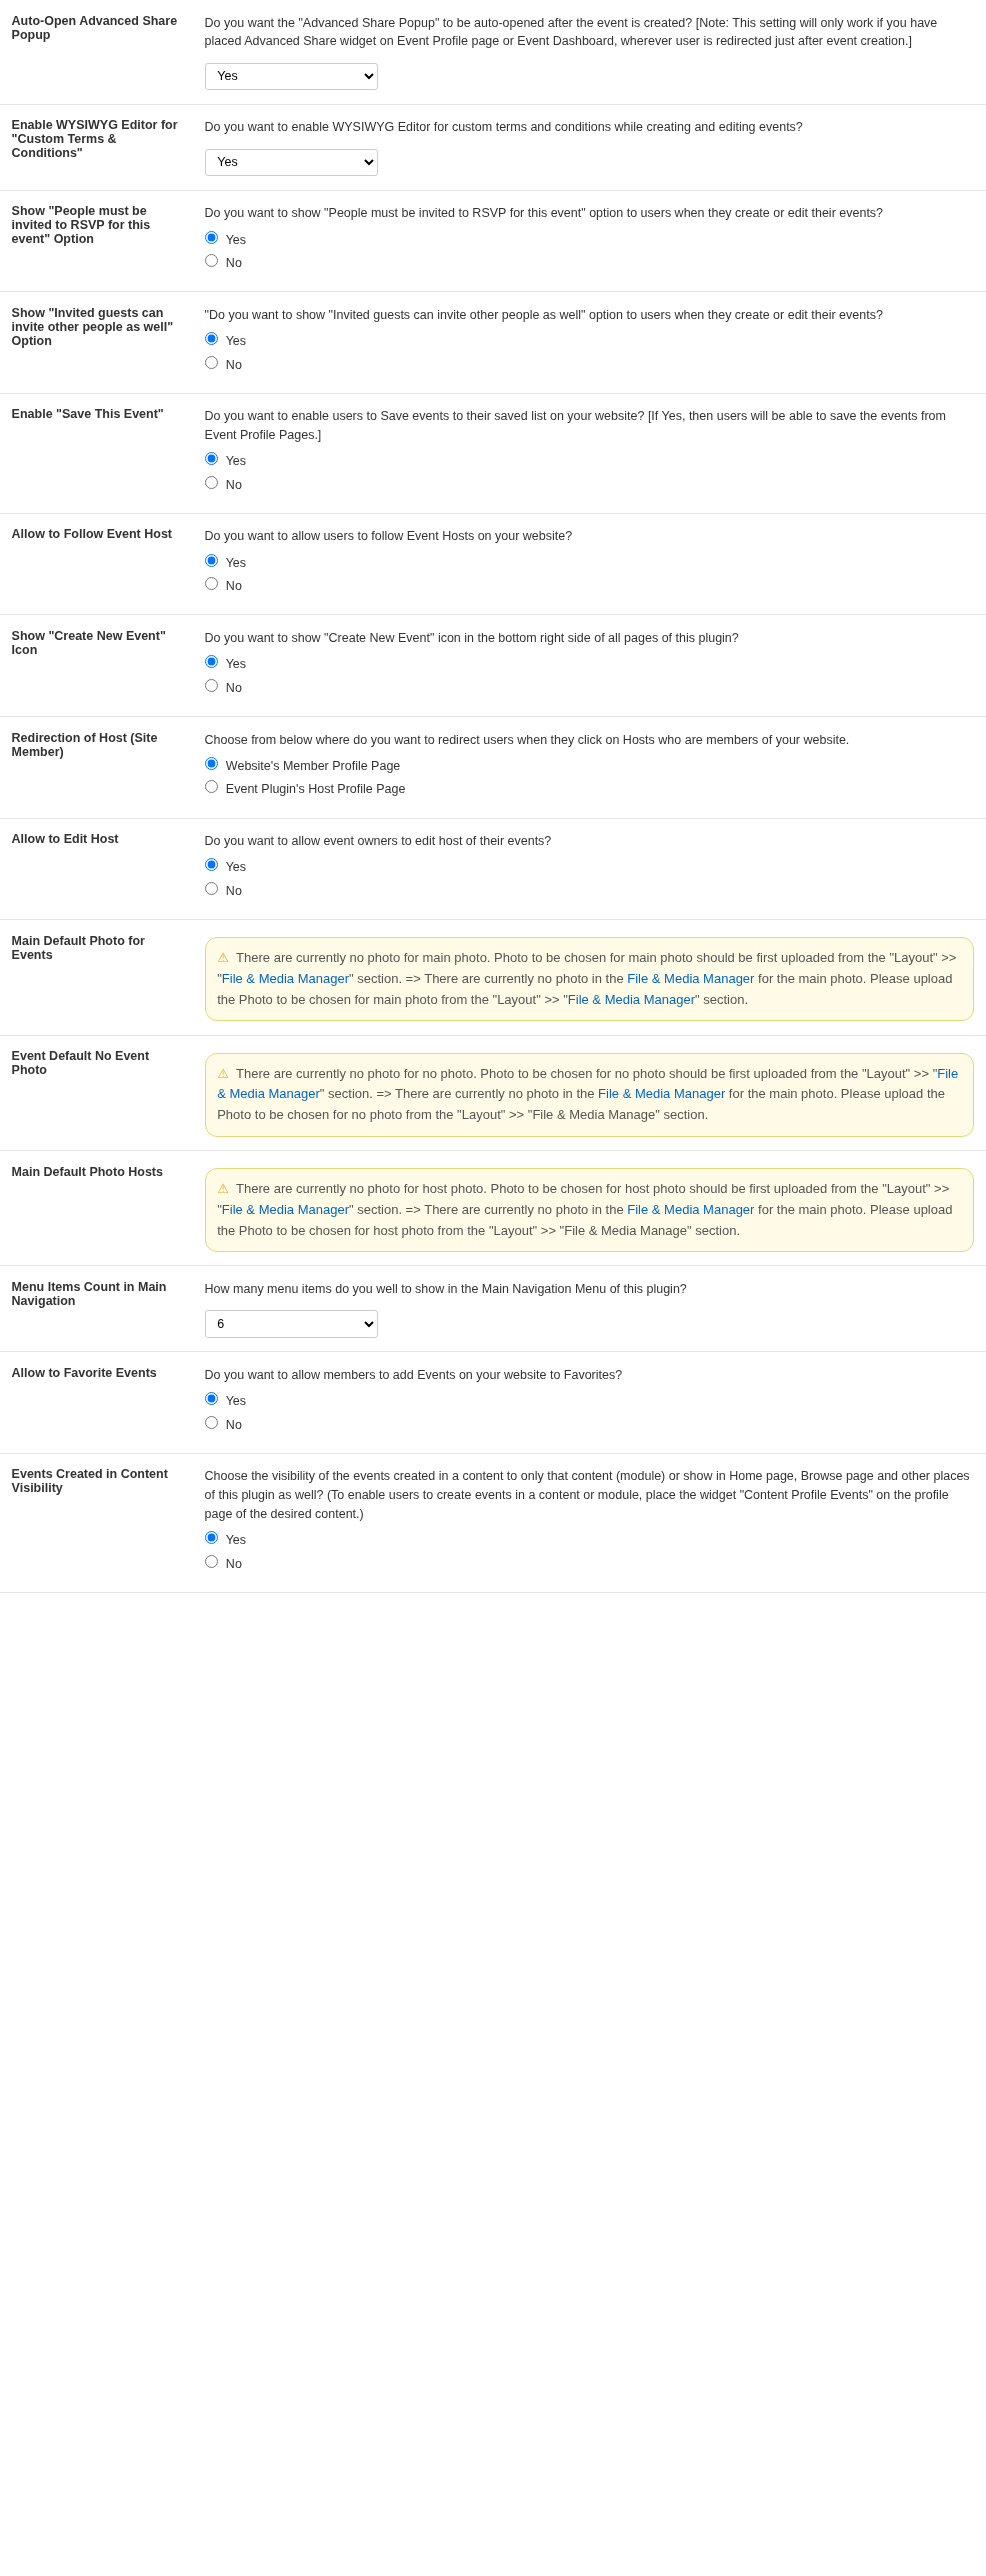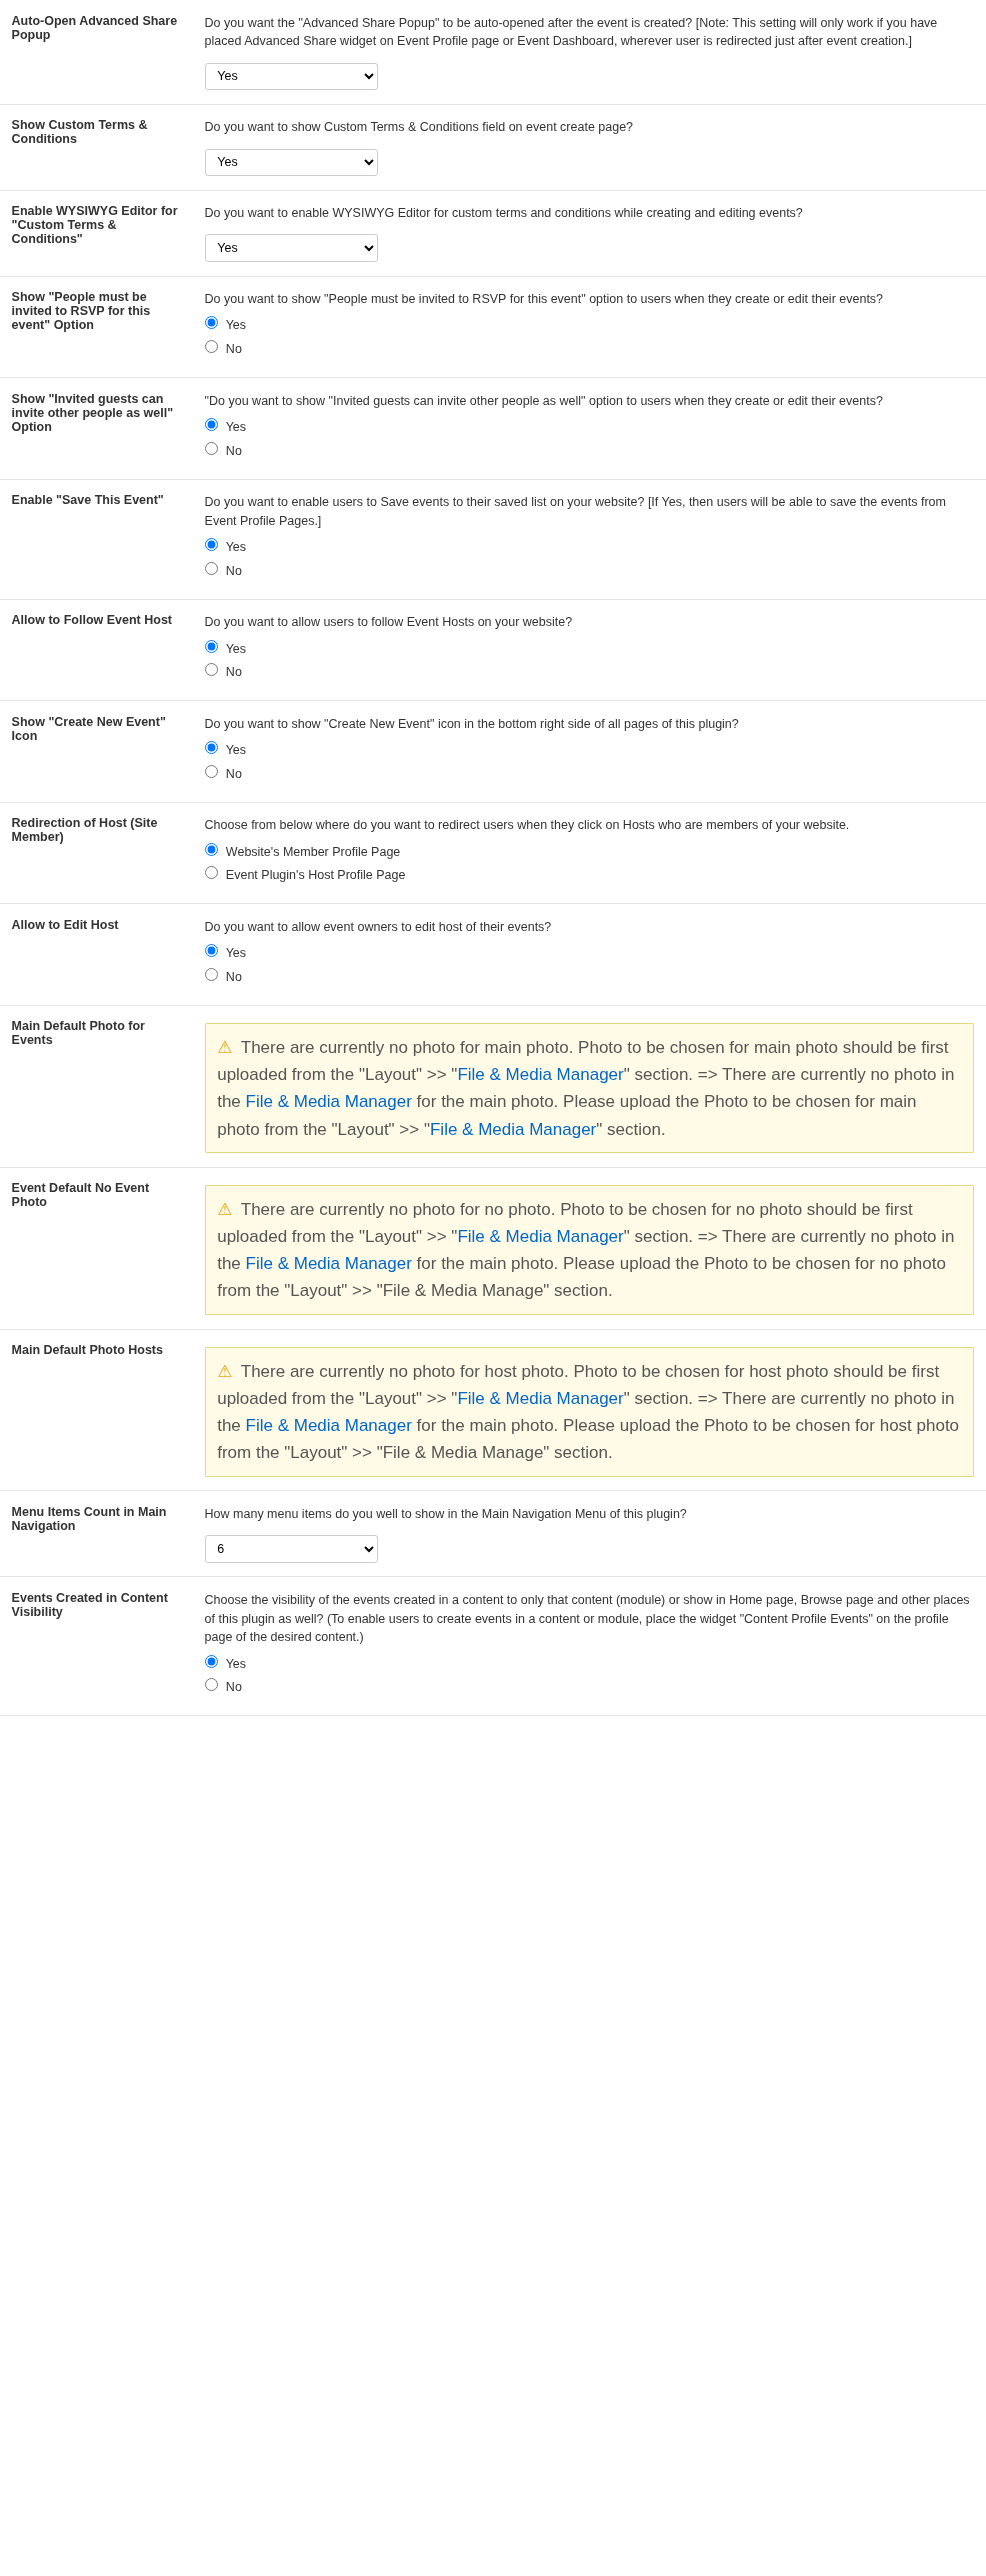--- a/index.html
+++ b/index.html
@@ -58,23 +58,23 @@
     .radio-group label input {
       margin-right: 4.8px;
     }
     .link-blue {
       color: #0066cc;
       text-decoration: none;
     }
     .warning-box {
       background: #fffbe6;
       border: 1px solid #e6d87a;
-      border-radius: 1px;
+      border-radius: 12px;
       padding: 9.6px 11.6px;
-      font-size: 17px;
+      font-size: 13px;
       color: #555;
       margin-top: 3.9px;
       line-height: 1.6;
     }
     .warning-box .warn-icon {
       color: #e6a817;
       margin-right: 3.9px;
     }
     .description-text {
       font-size: 12.5px;
@@ -85,24 +85,20 @@
 </head>
 <body>
 
 <table class="settings-table">
   <tbody id="settings-body">
       <tr>
         <td class="label-col">Auto-Open Advanced Share Popup</td>
         <td class="value-col"><p class="description-text">Do you want the "Advanced Share Popup" to be auto-opened after the event is created? [Note: This setting will only work if you have placed Advanced Share widget on Event Profile page or Event Dashboard, wherever user is redirected just after event creation.]</p><select><option selected="">Yes</option><option>No</option></select></td>
       </tr>
       <tr>
-        <td class="label-col">Show Custom Terms &amp; Conditions</td>
-        <td class="value-col"><p class="description-text">Do you want to show Custom Terms &amp; Conditions field on event create page?</p><select><option selected="">Yes</option><option>No</option></select></td>
-      </tr>
-      <tr>
         <td class="label-col">Enable WYSIWYG Editor for "Custom Terms &amp; Conditions"</td>
         <td class="value-col"><p class="description-text">Do you want to enable WYSIWYG Editor for custom terms and conditions while creating and editing events?</p><select><option selected="">Yes</option><option>No</option></select></td>
       </tr>
       <tr>
         <td class="label-col">Show "People must be invited to RSVP for this event" Option</td>
         <td class="value-col">
           <p class="description-text">Do you want to show "People must be invited to RSVP for this event" option to users when they create or edit their events?</p>
           <div class="radio-group">
             <label>
         <input type="radio" name="show-people-must-be-invited" value="Yes" checked="" style=""> Yes
@@ -220,20 +216,34 @@
         <td class="value-col">
           <div class="warning-box">
       <span class="warn-icon">⚠</span>
       There are currently no photo for host photo. Photo to be chosen for host photo should be first uploaded from the "Layout" &gt;&gt; "<a href="#" class="link-blue">File &amp; Media Manager</a>" section. =&gt; There are currently no photo in the <a href="#" class="link-blue">File &amp; Media Manager</a> for the main photo. Please upload the Photo to be chosen for host photo from the "Layout" &gt;&gt; "File &amp; Media Manage" section.
     </div>
         </td>
       </tr>
       <tr>
         <td class="label-col">Menu Items Count in Main Navigation</td>
         <td class="value-col"><p class="description-text">How many menu items do you well to show in the Main Navigation Menu of this plugin?</p><select><option selected="">6</option><option>4</option><option>5</option><option>7</option><option>8</option></select></td>
+      </tr>
+      <tr>
+        <td class="label-col">Allow to Favorite Events</td>
+        <td class="value-col">
+          <p class="description-text">Do you want to allow members to add Events on your website to Favorites?</p>
+          <div class="radio-group">
+            <label>
+        <input type="radio" name="allow-favorite-events" value="Yes" checked="" style=""> Yes
+      </label>
+            <label>
+        <input type="radio" name="allow-favorite-events" value="No" style=""> No
+      </label>
+          </div>
+        </td>
       </tr>
       <tr>
         <td class="label-col">Events Created in Content Visibility</td>
         <td class="value-col">
           <p class="description-text">Choose the visibility of the events created in a content to only that content (module) or show in Home page, Browse page and other places of this plugin as well? (To enable users to create events in a content or module, place the widget "Content Profile Events" on the profile page of the desired content.)</p>
           <div class="radio-group">
             <label>
         <input type="radio" name="events-created-in-content-visibility" value="Yes" checked="" style=""> Yes
       </label>
             <label>

